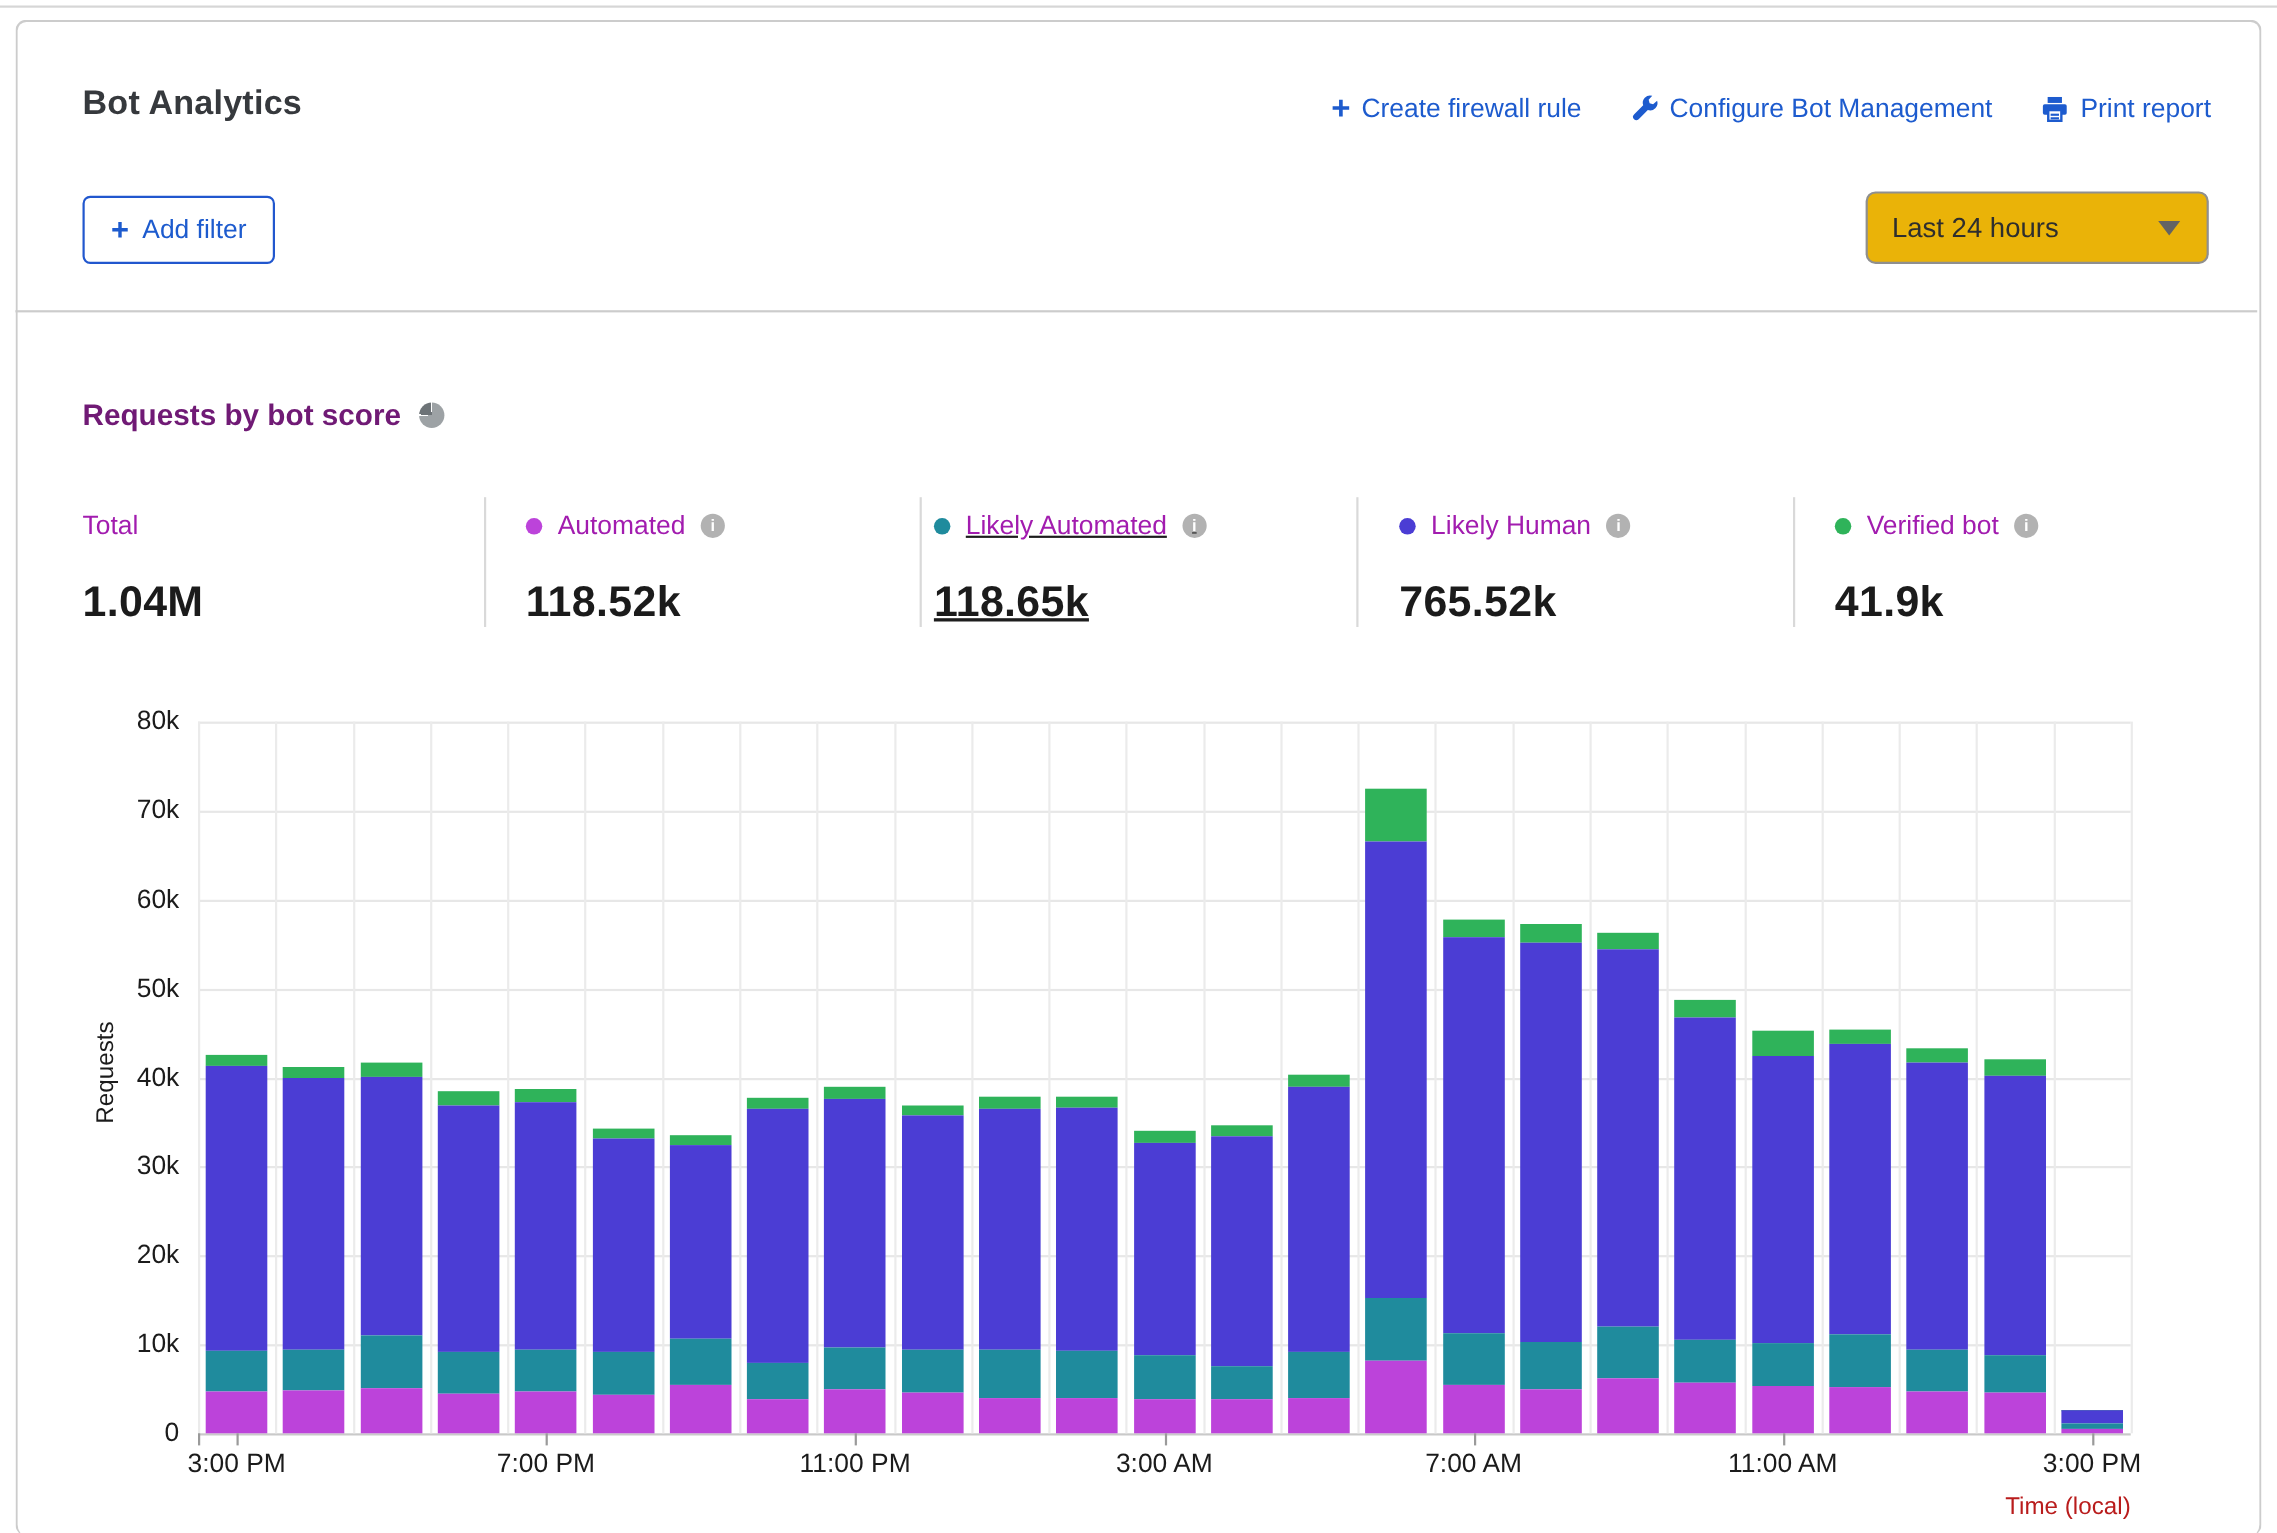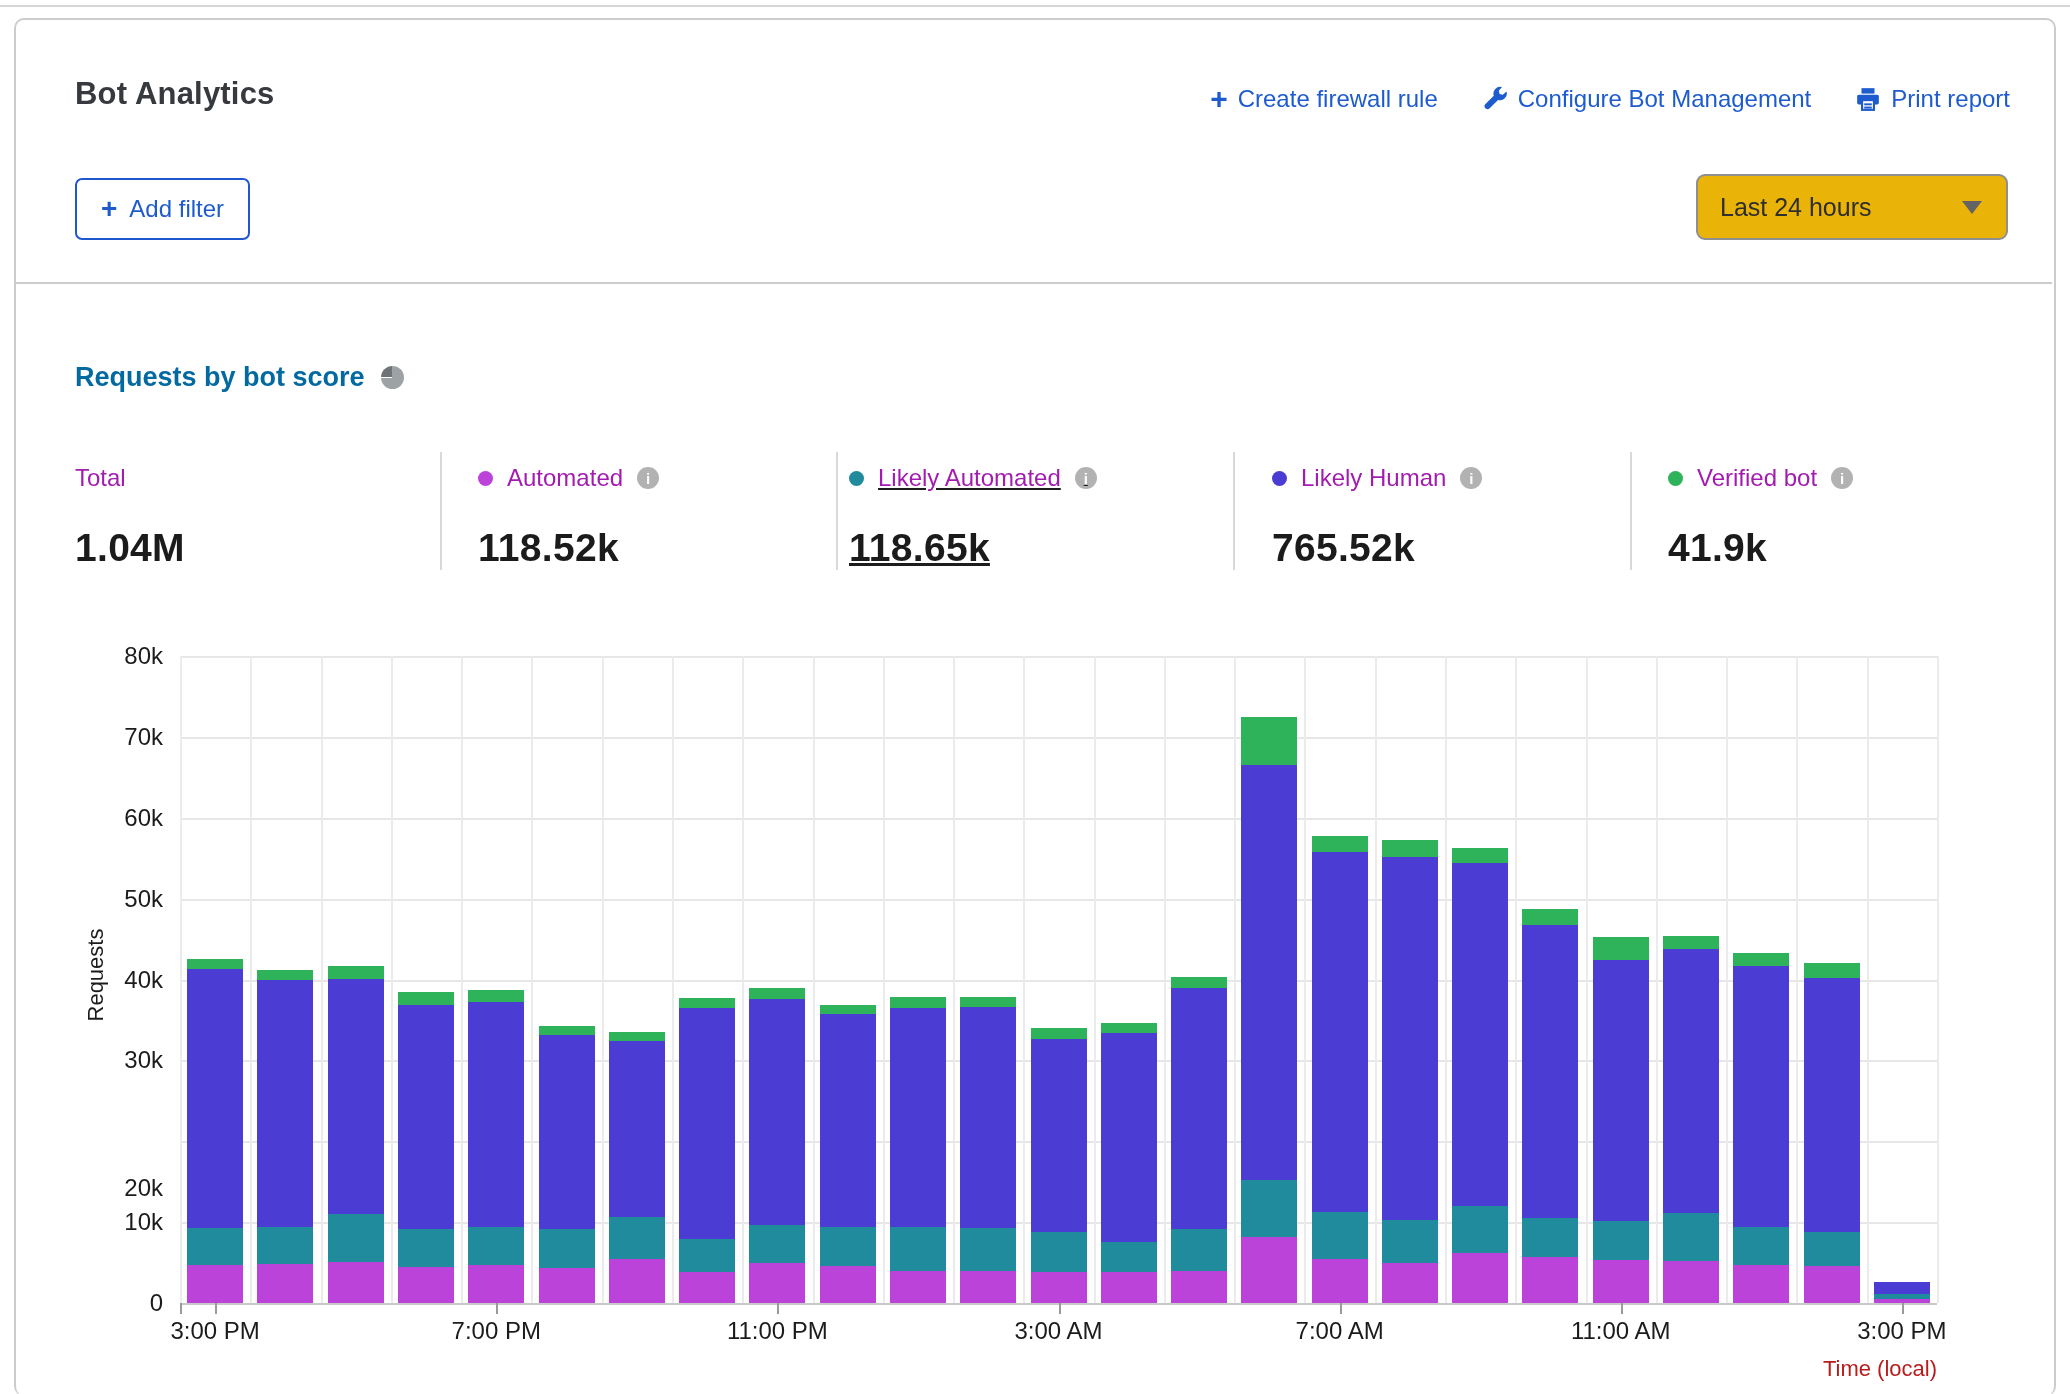--- a/index.html
+++ b/index.html
@@ -29,21 +29,21 @@
   #time-range{top:174px;right:62px;width:312px;height:66px;border:2px solid #8f8f8f;border-radius:9px;
      display:flex;align-items:center;background:#eab308;box-sizing:border-box;cursor:pointer;}
   #time-range .value{padding-left:22px;font-size:25px;color:#2e2e2e;flex:1;}
   #caret{width:0;height:0;border-left:10px solid transparent;border-right:10px solid transparent;
      border-top:13px solid #636363;margin-right:24px;}
 
   #header-divider{top:282px;left:14px;width:2038px;height:0;border-top:2px solid #cccccc;}
 
   
   #section-heading{top:362px;left:75px;display:flex;align-items:center;gap:16px;}
-  #section-title{font-size:27px;font-weight:700;color:#0369a1;}
+  #section-title{font-size:27px;font-weight:700;color:#701a75;}
   #pie-icon{width:23px;height:23px;border-radius:50%;
      background:conic-gradient(#9da2a5 0 266deg,#ffffff 266deg 274deg,#6d7377 274deg 356deg,#ffffff 356deg 360deg);}
 
   
   .stat-label-row{display:flex;align-items:center;gap:14px;height:30px;}
   .stat-label{font-size:24px;color:#a21caf;}
   .legend-dot{width:15px;height:15px;border-radius:50%;}
   .info-icon{width:22px;height:22px;border-radius:50%;background:#b2b2b2;color:#fff;
      display:flex;align-items:center;justify-content:center;font-size:15px;font-weight:700;cursor:pointer;}
   .stat-value{font-size:39px;font-weight:700;color:#1b1b1b;margin-top:33px;letter-spacing:.3px;}
@@ -351,21 +351,21 @@
         <div class="seg" style="height: 0.404375px; background: rgb(47, 179, 90);"></div>
       </div>
     </div>
   <div id="yticks">
       <div class="ytick abs" style="left: 93px; top: 642px;">80k</div>
       <div class="ytick abs" style="left: 93px; top: 722.875px;">70k</div>
       <div class="ytick abs" style="left: 93px; top: 803.75px;">60k</div>
       <div class="ytick abs" style="left: 93px; top: 884.625px;">50k</div>
       <div class="ytick abs" style="left: 93px; top: 965.5px;">40k</div>
       <div class="ytick abs" style="left: 93px; top: 1046.38px;">30k</div>
-      <div class="ytick abs" style="left: 93px; top: 1127.25px; margin-top: 47px;">20k</div>
+      <div class="ytick abs" style="left: 93px; top: 1127.25px;">20k</div>
       <div class="ytick abs" style="left: 93px; top: 1208.12px;">10k</div>
       <div class="ytick abs" style="left: 93px; top: 1289px;">0</div>
     </div>
   <div id="xticks">
       <div class="xtick abs" style="left: 125.14px; top: 1317px;">3:00 PM</div>
       <div class="xtickmark abs" style="left: 215.14px; top: 1303px;"></div>
       <div class="xtick abs" style="left: 406.26px; top: 1317px;">7:00 PM</div>
       <div class="xtickmark abs" style="left: 496.26px; top: 1303px;"></div>
       <div class="xtick abs" style="left: 687.38px; top: 1317px;">11:00 PM</div>
       <div class="xtickmark abs" style="left: 777.38px; top: 1303px;"></div>

